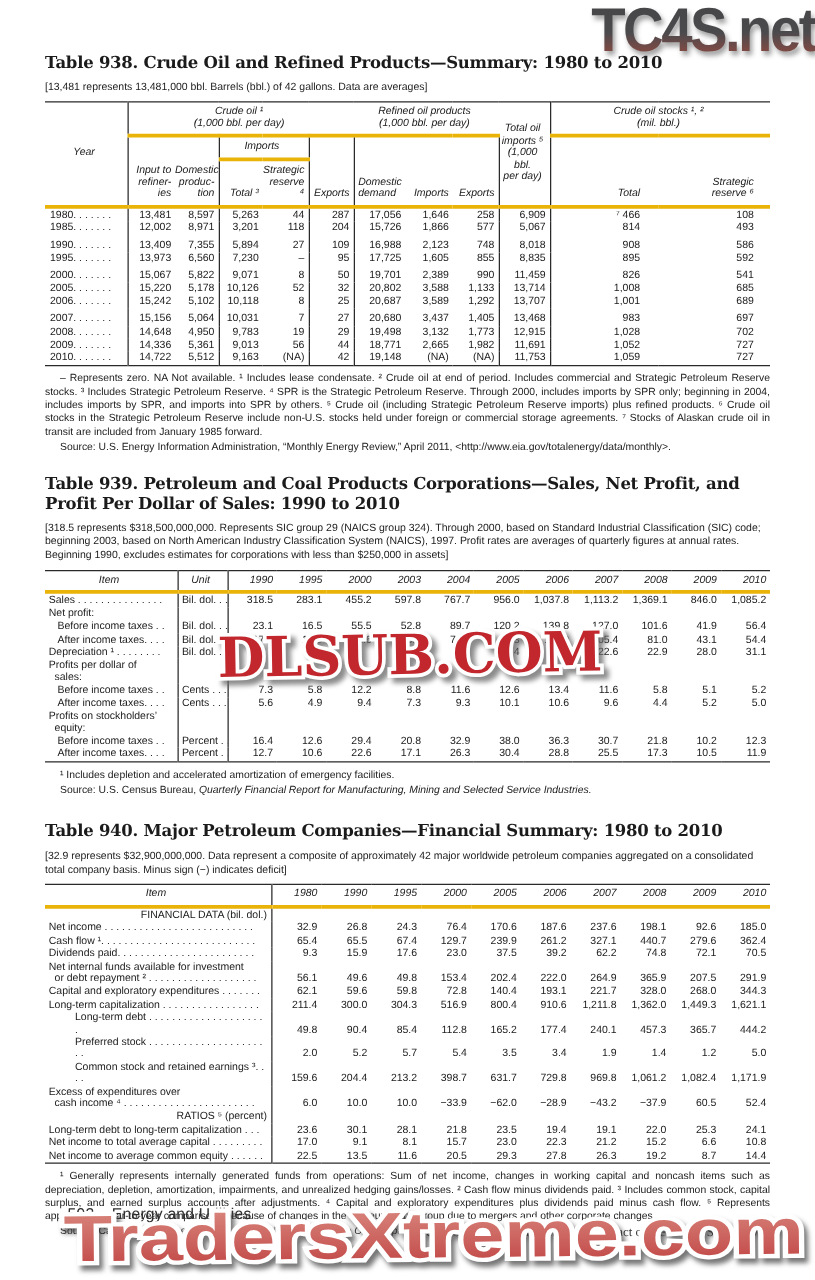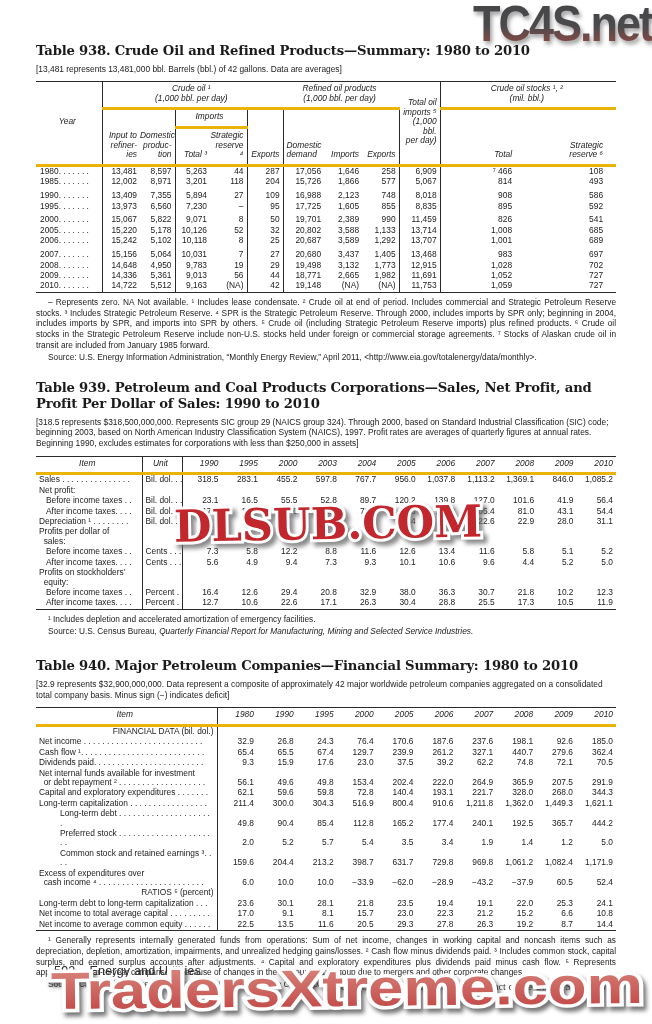--- a/index.html
+++ b/index.html
@@ -24,21 +24,21 @@
   .vr{border-right:1px solid #2a2a2a;}
   .num{text-align:right;}
   .lbl{text-align:left;white-space:pre-line;padding-left:3px;}
   .unit{text-align:left;padding-left:3px;white-space:nowrap;}
   tr.gap td{padding-top:3.5px;}
   tr.section td.lbl{text-align:right;padding-left:0;}
 
   .yearh{text-align:center;vertical-align:middle;}
   .grp{text-align:center;vertical-align:middle;}
   .impbox{text-align:center;border-left:1px solid #2a2a2a;border-right:1px solid #2a2a2a;}
-  .toi{vertical-align:middle;}
+  .toi{text-align:center;vertical-align:middle;}
   .la{text-align:left;padding-left:3px;}
   .t938 td.lbl{padding-left:4px;}
   .t938 td:nth-child(11){padding-right:15px;}
   .t938 th.stot{padding-right:15px;}
   .t938 td:nth-child(12){padding-right:13px;}
   .t938 th.slast{padding-right:13px;}
   .t939 .ih{text-align:center;}
   .t939 tr.ind td.lbl{padding-left:10px;}
   .t940 .ih{text-align:center;}
   .t940 tr.ind td.lbl{padding-left:24px;}
@@ -558,21 +558,21 @@
           </tr>
           <tr class="ind">
             <td class="lbl vr">Long-term debt . . . . . . . . . . . . . . . . . . . . .</td>
             <td class="num">49.8</td>
             <td class="num">90.4</td>
             <td class="num">85.4</td>
             <td class="num">112.8</td>
             <td class="num">165.2</td>
             <td class="num">177.4</td>
             <td class="num">240.1</td>
-            <td class="num">192.5</td>
+            <td class="num">457.3</td>
             <td class="num">365.7</td>
             <td class="num">444.2</td>
           </tr>
           <tr class="ind">
             <td class="lbl vr">Preferred stock . . . . . . . . . . . . . . . . . . . . . .</td>
             <td class="num">2.0</td>
             <td class="num">5.2</td>
             <td class="num">5.7</td>
             <td class="num">5.4</td>
             <td class="num">3.5</td>

